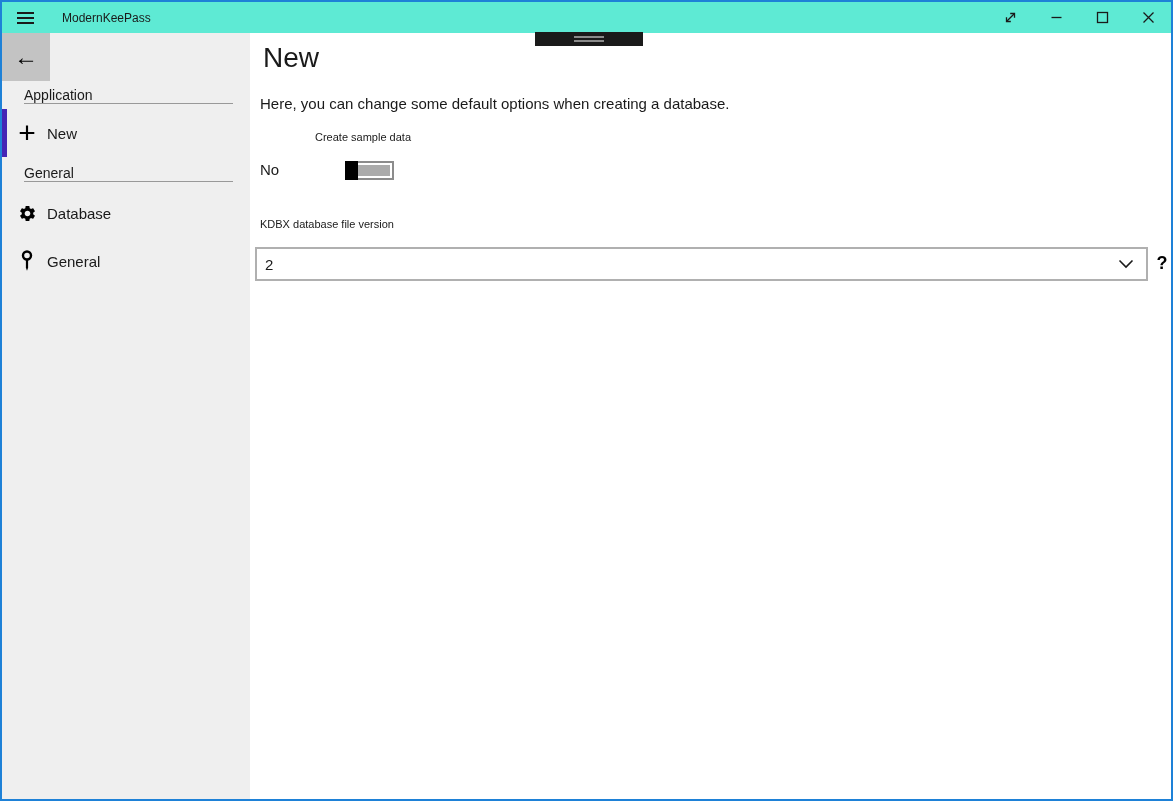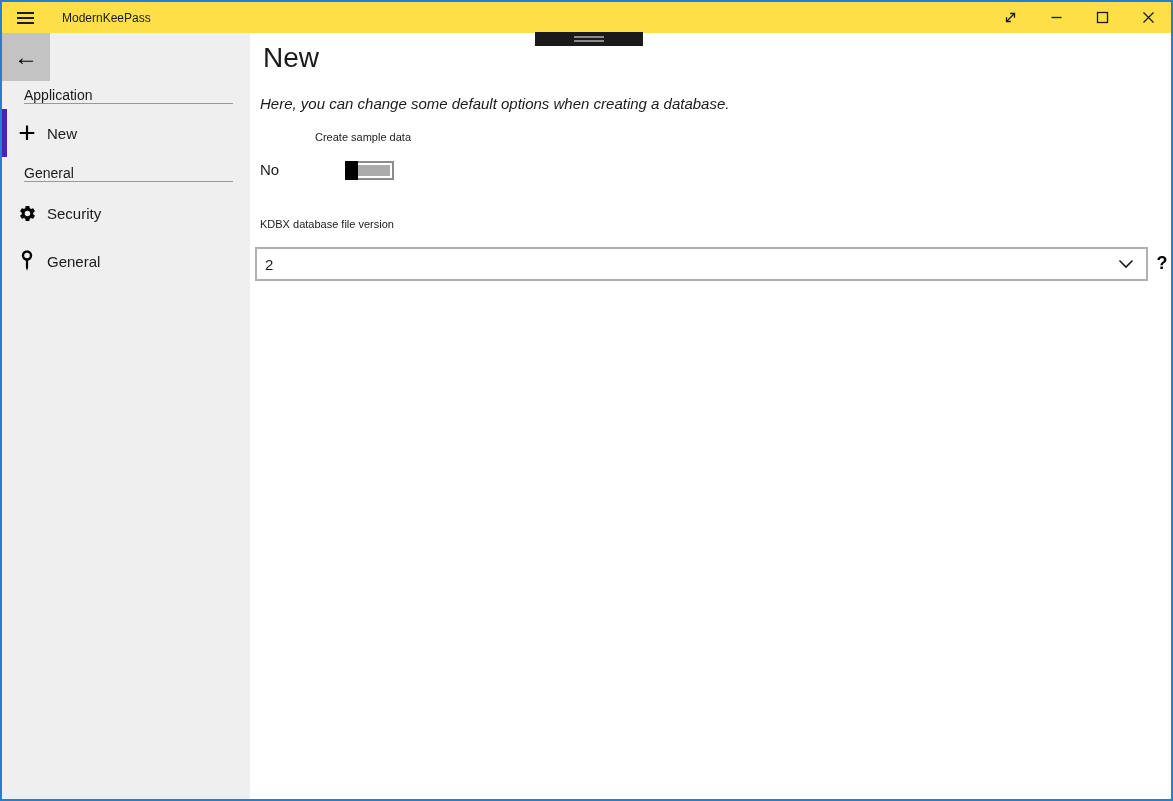--- a/index.html
+++ b/index.html
@@ -7,21 +7,21 @@
   body { font-family: "Liberation Sans", "DejaVu Sans", sans-serif; color: #1a1a1a; }
 
   .window {
     position: relative; width: 1173px; height: 801px;
     border: 2px solid #1e81d7; background: #ffffff; overflow: hidden;
   }
 
   
   .titlebar {
     position: absolute; left: 0; top: 0; right: 0; height: 31px;
-    background: #fde047; display: flex; align-items: center;
+    background: #5eead4; display: flex; align-items: center;
   }
   .hamburger {
     width: 46px; height: 31px; display: flex; flex-direction: column;
     align-items: center; justify-content: center; gap: 3px; cursor: pointer;
   }
   .hamburger span { display: block; width: 17px; height: 2px; background: #1a1a1a; }
   .titlebar-title { font-size: 12px; color: #1a1a1a; margin-left: 14px; }
   .window-controls { margin-left: auto; display: flex; height: 31px; }
   .win-btn {
     width: 46px; height: 31px; display: flex; align-items: center;
@@ -77,21 +77,21 @@
   }
   .plus-glyph { font-size: 30px; font-weight: 500; line-height: 24px; color: #000; }
   .nav-label { margin-left: 8px; font-size: 15px; color: #1a1a1a; }
 
   
   .main-heading {
     position: absolute; left: 261px; top: 40px;
     font-size: 28px; font-weight: 400; color: #1a1a1a;
   }
   .main-desc {
-    position: absolute; left: 258px; top: 93px; font-size: 15px; color: #1a1a1a; font-style: italic;
+    position: absolute; left: 258px; top: 93px; font-size: 15px; color: #1a1a1a;
   }
   .sample-label {
     position: absolute; left: 274px; top: 129px; font-size: 11px; color: #1a1a1a; margin-left: 39px;
   }
   .toggle-state {
     position: absolute; left: 258px; top: 159px;
     font-size: 15px; font-weight: normal; color: #1a1a1a;
   }
   .toggle {
     position: absolute; left: 343px; top: 159px; width: 49px; height: 19px;
@@ -181,21 +181,21 @@
     </div>
 
     <div class="section-header db">General</div>
 
     <div class="nav-item general">
       <div class="nav-icon">
         <svg width="19" height="19" viewBox="0 0 24 24">
           <path fill="#000" d="M19.14,12.94c0.04-0.3,0.06-0.61,0.06-0.94c0-0.32-0.02-0.64-0.07-0.94l2.03-1.58c0.18-0.14,0.23-0.41,0.12-0.61l-1.92-3.32c-0.12-0.22-0.37-0.29-0.59-0.22l-2.39,0.96c-0.5-0.38-1.03-0.7-1.62-0.94L14.4,2.81c-0.04-0.24-0.24-0.41-0.48-0.41h-3.84c-0.24,0-0.43,0.17-0.47,0.41L9.25,5.35C8.66,5.59,8.12,5.92,7.63,6.29L5.24,5.33c-0.22-0.08-0.47,0-0.59,0.22L2.74,8.87C2.62,9.08,2.66,9.34,2.86,9.48l2.03,1.58C4.84,11.36,4.8,11.69,4.8,12s0.02,0.64,0.07,0.94l-2.03,1.58c-0.18,0.14-0.23,0.41-0.12,0.61l1.92,3.32c0.12,0.22,0.37,0.29,0.59,0.22l2.39-0.96c0.5,0.38,1.03,0.7,1.62,0.94l0.36,2.54c0.05,0.24,0.24,0.41,0.48,0.41h3.84c0.24,0,0.44-0.17,0.47-0.41l0.36-2.54c0.59-0.24,1.13-0.56,1.62-0.94l2.39,0.96c0.22,0.08,0.47,0,0.59-0.22l1.92-3.32c0.12-0.22,0.07-0.47-0.12-0.61L19.14,12.94z M12,15.6c-1.98,0-3.6-1.62-3.6-3.6s1.62-3.6,3.6-3.6s3.6,1.62,3.6,3.6S13.98,15.6,12,15.6z"></path>
         </svg>
       </div>
-      <span class="nav-label">Security</span>
+      <span class="nav-label">Database</span>
     </div>
 
     <div class="nav-item security">
       <div class="nav-icon">
         <svg width="16" height="22" viewBox="0 0 16 22">
           <circle cx="8" cy="5.5" r="4" fill="none" stroke="#000" stroke-width="2.4"></circle>
           <path d="M6.9 9.5 h2.2 v8.2 l-1.1 3 l-1.1-3 z" fill="#000"></path>
         </svg>
       </div>
       <span class="nav-label">General</span>

